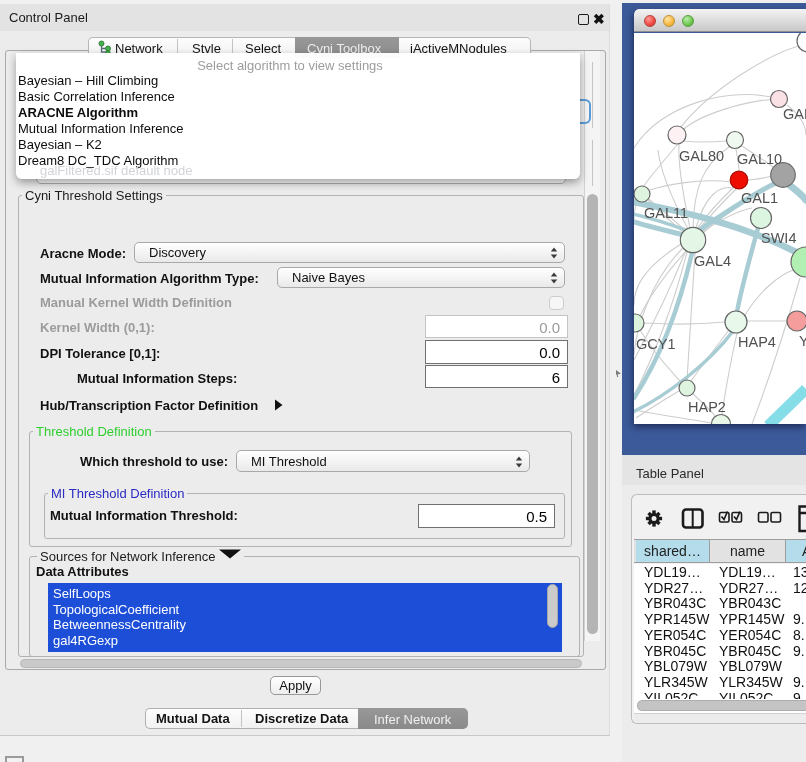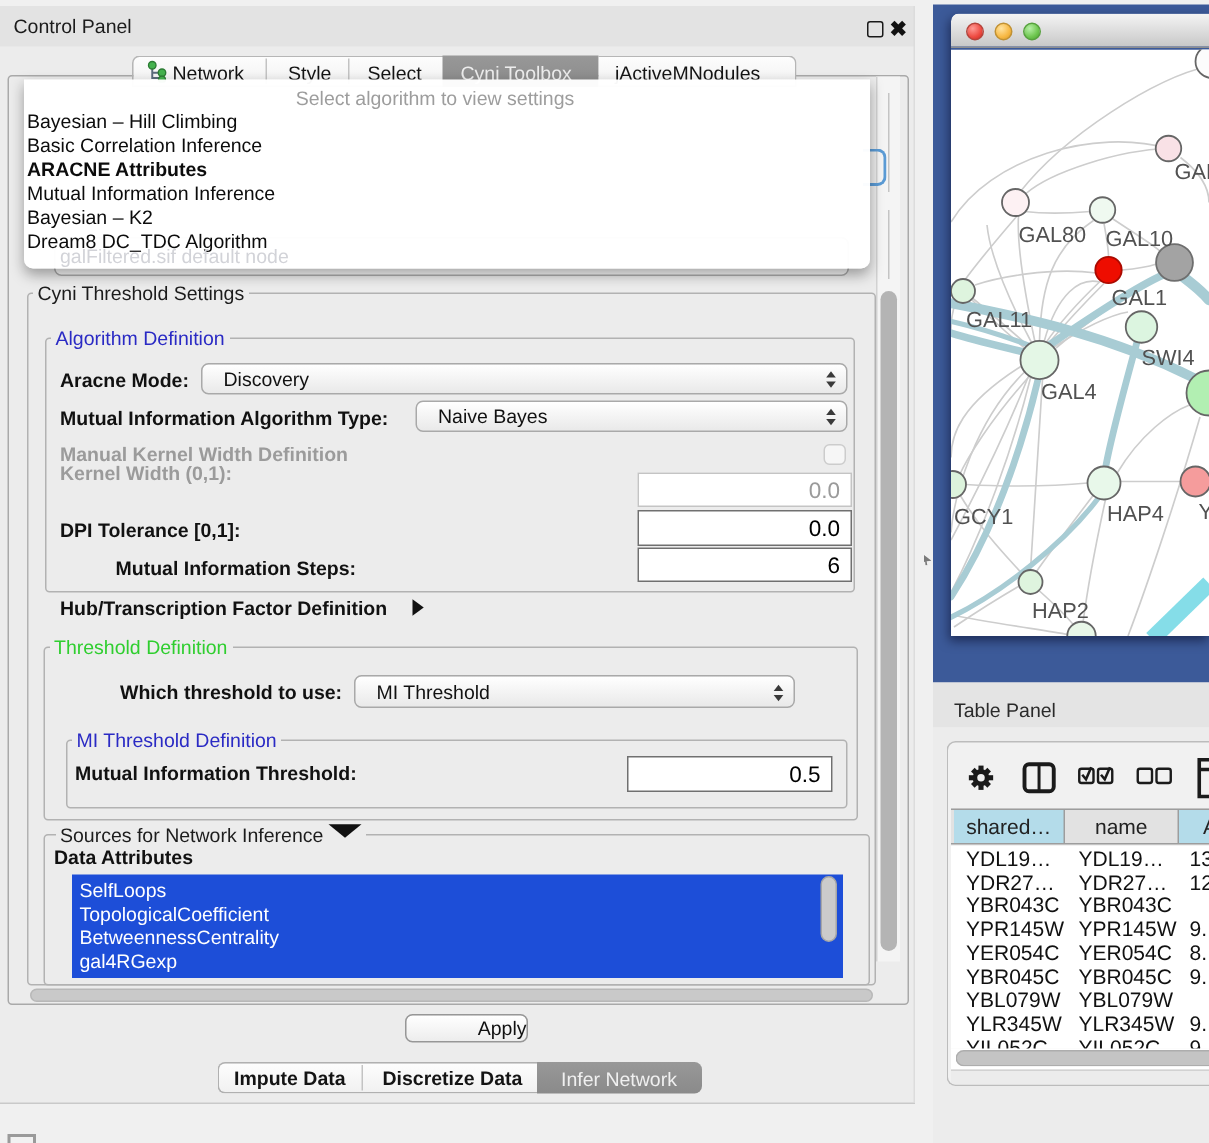--- a/index.html
+++ b/index.html
@@ -47,23 +47,20 @@
     <div class="abs" style="left:322px;top:4px;font-size:13px;color:#141414;">jActiveMNodules</div>
   </div>
 
   <div class="abs" style="left:584px;top:51px;width:16px;height:590px;background:#f4f4f4;border-left:1px solid #d2d2d2;"></div>
   <div class="abs" style="left:586.5px;top:194px;width:11px;height:440px;background:#b4b4b4;border-radius:6px;"></div>
 
   <fieldset class="abs" style="left:18px;top:188px;width:566px;height:469px;border:1px solid #b2b2b2;border-radius:3px;">
     <legend style="font-size:13px;color:#1c1c1c;padding:0 3px;margin-left:3px;">Cyni Threshold Settings</legend>
   </fieldset>
 
-  <fieldset class="abs" style="left:30px;top:218px;width:540px;height:177px;border:1px solid #b2b2b2;border-radius:3px;">
-    <legend style="font-size:13px;color:#2a2ac4;padding:0 3px;margin-left:3px;">Algorithm Definition</legend>
-  </fieldset>
 
   <div class="abs lbl" style="left:40px;top:246px;">Aracne Mode:</div>
   <div class="abs combo" style="left:134px;top:242px;width:431px;height:21px;">
       <span>Discovery</span>
     <svg class="stp" viewBox="0 0 8 12">
         <path d="M4 0.5 L7.2 4.6 L0.8 4.6 Z" fill="#3a3a3a"></path>
         <path d="M4 11.5 L7.2 7.4 L0.8 7.4 Z" fill="#3a3a3a"></path>
       </svg>
   </div>
 
@@ -72,21 +69,21 @@
       <span>Naive Bayes</span>
     <svg class="stp" viewBox="0 0 8 12">
         <path d="M4 0.5 L7.2 4.6 L0.8 4.6 Z" fill="#3a3a3a"></path>
         <path d="M4 11.5 L7.2 7.4 L0.8 7.4 Z" fill="#3a3a3a"></path>
       </svg>
   </div>
 
   <div class="abs lblg" style="left:40px;top:295px;">Manual Kernel Width Definition</div>
   <div class="abs" style="left:549px;top:296px;width:15px;height:14px;background:#f6f6f6;border:1px solid #cccccc;border-radius:4px;"></div>
 
-  <div class="abs lblg" style="left:40px;top:308px;text-align:right;">Kernel Width (0,1):</div>
+  <div class="abs lblg" style="left:40px;top:320px;text-align:right;">Kernel Width (0,1):</div>
   <div class="abs field" style="left:425px;top:315px;width:143px;height:23px;border:1px solid #c4c4c4;color:#9b9b9b;">0.0</div>
 
   <div class="abs lbl" style="left:40px;top:346px;">DPI Tolerance [0,1]:</div>
   <div class="abs field" style="left:425px;top:340px;width:143px;height:24px;border:1px solid #707070;color:#000;">0.0</div>
 
   <div class="abs lbl" style="left:40px;top:371px;margin-left:37px;">Mutual Information Steps:</div>
   <div class="abs field" style="left:425px;top:365px;width:143px;height:23px;border:1px solid #707070;color:#000;">6</div>
 
   <div class="abs lbl" style="left:40px;top:398px;">Hub/Transcription Factor Definition</div>
   <svg class="abs" style="left:274px;top:399px;" width="9" height="12" viewBox="0 0 9 12">
@@ -122,27 +119,27 @@
 
   <div class="abs lbl" style="left:36px;top:564px;">Data Attributes</div>
 
   <div class="abs" style="left:48px;top:583px;width:514px;height:69px;background:#1d4ed8;overflow:hidden;">
     <div style="font-size:13px;color:#fff;padding:3px 0 0 5px;line-height:15.7px;">SelfLoops<br>TopologicalCoefficient<br>BetweennessCentrality<br>gal4RGexp</div>
   </div>
   <div class="abs" style="left:547px;top:584px;width:11px;height:44px;background:#cbcbcb;border:1px solid #a6a6a6;border-radius:6px;"></div>
 
   <div class="abs" style="left:20px;top:659px;width:562px;height:9px;background:#c9c9c9;border:1px solid #b8b8b8;border-radius:5px;"></div>
 
-  <div class="abs" style="left:270px;top:676px;width:82px;height:19px;background:linear-gradient(#ffffff,#ededed);border:1px solid #979797;border-radius:5px;text-align:right;font-size:13px;color:#111;line-height:17px;">Apply</div>
+  <div class="abs" style="left:270px;top:676px;width:51px;height:19px;background:linear-gradient(#ffffff,#ededed);border:1px solid #979797;border-radius:5px;text-align:center;font-size:13px;color:#111;line-height:17px;">Apply</div>
 
   <div class="abs" style="left:145px;top:708px;width:323px;height:21px;">
     <div class="abs" style="left:0;top:0;width:213px;height:21px;background:linear-gradient(#fdfdfd,#f1f1f1);border:1px solid #b0b0b0;border-radius:5px 0 0 5px;border-right:none;"></div>
     <div class="abs" style="left:96px;top:2px;width:1px;height:17px;background:#c3c3c3;"></div>
     <div class="abs" style="left:213px;top:0;width:110px;height:21px;background:linear-gradient(#989898,#8a8a8a);border-radius:0 5px 5px 0;"></div>
-    <div class="abs" style="left:11px;top:3px;font-size:13px;font-weight:bold;color:#141414;">Impute Data</div>
+    <div class="abs" style="left:11px;top:3px;font-size:13px;font-weight:bold;color:#141414;">Mutual Data</div>
     <div class="abs" style="left:110px;top:3px;font-size:13px;font-weight:bold;color:#141414;">Discretize Data</div>
     <div class="abs" style="left:229px;top:4px;font-size:13px;color:#f0f0f0;">Infer Network</div>
   </div>
 </div>
 
 <div class="abs" style="left:5px;top:756px;width:19px;height:10px;background:#f2f2f2;border:2px solid #9a9a9a;"></div>
 
 <div class="abs" style="left:610px;top:0;width:196px;height:762px;background:#f0f0f0;"></div>
 <div class="abs" style="left:609px;top:4px;width:1px;height:731px;background:#dcdcdc;"></div>
 
@@ -300,21 +297,21 @@
 
 <div class="abs" style="left:575px;top:99px;width:16px;height:25px;border:2.5px solid #5b9bd5;border-radius:0 6px 6px 0;border-left:none;"></div>
 <div class="abs" style="left:592px;top:62px;width:1px;height:66px;background:#c4c4c4;"></div>
 <div class="abs" style="left:592px;top:140px;width:1px;height:46px;background:#c4c4c4;"></div>
 
 <div class="abs" style="left:16px;top:53px;width:564px;height:126px;background:rgba(255,255,255,0.97);border-radius:0 0 6px 6px;box-shadow:0 4px 9px rgba(0,0,0,0.35);padding-left:24px;">
   <div class="abs" style="left:0;top:5px;width:548px;text-align:center;font-size:13px;color:#9d9d9d;">Select algorithm to view settings</div>
   <div class="abs" style="left:2px;top:20px;font-size:13px;color:#0c0c0c;line-height:16px;">
     Bayesian – Hill Climbing<br>
     Basic Correlation Inference<br>
-    <b>ARACNE Attributes</b><br>
+    <b>ARACNE Algorithm</b><br>
     Mutual Information Inference<br>
     Bayesian – K2<br>
     Dream8 DC_TDC Algorithm
   </div>
   <div class="abs" style="left:24px;top:110px;font-size:13px;color:#d2d3d8;">galFiltered.sif default node</div>
 </div>
 
 <style>
   .tlight { width:12px; height:12px; border-radius:50%; border:0.5px solid; }
 </style>

